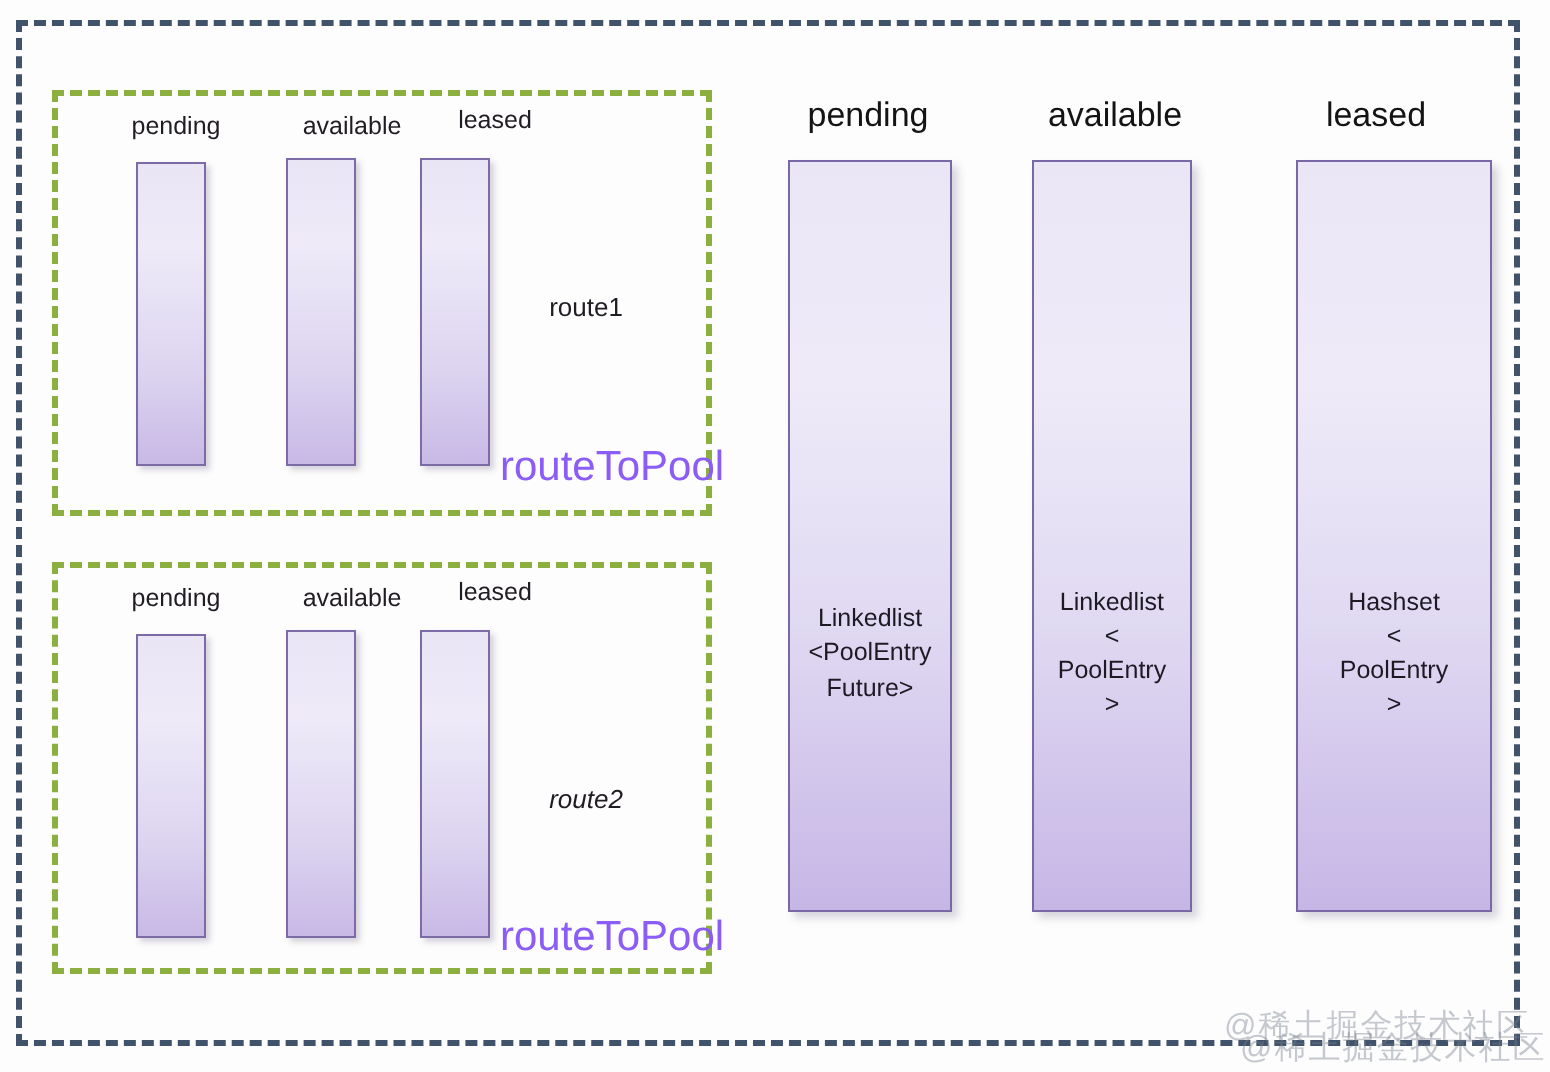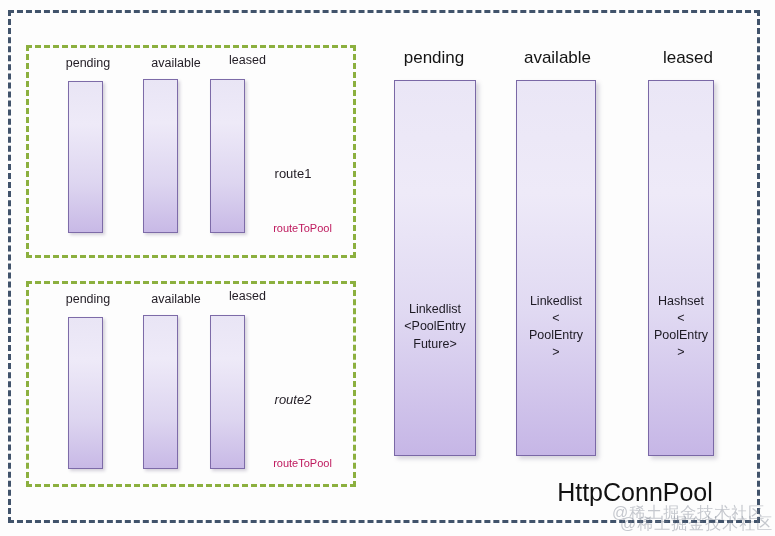--- a/index.html
+++ b/index.html
@@ -56,21 +56,21 @@
     text-align: center;
   }
 
   
   #g1-label-pending   { left: 58px;  top: 56px;  width: 60px; }
   #g1-label-available { left: 142px; top: 56px;  width: 68px; }
   #g1-label-leased    { left: 220px; top: 53px;  width: 55px; }
   #g1-bar-pending     { left: 68px;  top: 81px;  width: 35px; height: 152px; }
   #g1-bar-available   { left: 143px; top: 79px;  width: 35px; height: 154px; }
   #g1-bar-leased      { left: 210px; top: 79px;  width: 35px; height: 154px; }
-  #g1-route-label     { left: 258px; top: 146px; width: 70px; margin-top: 20px; }
+  #g1-route-label     { left: 258px; top: 146px; width: 70px; }
   #g1-routetopool     { left: 250px; top: 222px; width: 105px; }
 
   
   #g2-label-pending   { left: 58px;  top: 292px; width: 60px; }
   #g2-label-available { left: 142px; top: 292px; width: 68px; }
   #g2-label-leased    { left: 220px; top: 289px; width: 55px; }
   #g2-bar-pending     { left: 68px;  top: 317px; width: 35px; height: 152px; }
   #g2-bar-available   { left: 143px; top: 315px; width: 35px; height: 154px; }
   #g2-bar-leased      { left: 210px; top: 315px; width: 35px; height: 154px; }
   #g2-route-label     { left: 258px; top: 392px; width: 70px; font-style: italic; }
@@ -78,22 +78,22 @@
 
   .route-name {
     position: absolute;
     font-size: 13px;
     color: #211c24;
     text-align: center;
     white-space: nowrap;
   }
   .routetopool-name {
     position: absolute;
-    font-size: 11px;
-    color: #be185d;
+    font-size: 21px;
+    color: #8b5cf6;
     text-align: center;
     white-space: nowrap;
   }
 
   
   .pool-box {
     position: absolute;
     box-sizing: border-box;
     border: 1.5px solid #7a68a6;
     background: linear-gradient(to bottom, #eae6f6 0%, #eeeaf8 30%, #e0d9f2 62%, #c6b6e6 100%);
@@ -117,21 +117,21 @@
     text-align: center;
     white-space: nowrap;
   }
 
   #pool-heading-pending   { left: 384px; top: 48px; width: 100px; }
   #pool-heading-available { left: 505px; top: 48px; width: 105px; }
   #pool-heading-leased    { left: 640px; top: 48px; width: 96px; }
 
   #pool-box-pending   { left: 394px; top: 80px; width: 82px;  height: 376px; }
   #pool-box-available { left: 516px; top: 80px; width: 80px;  height: 376px; }
-  #pool-box-leased    { left: 648px; top: 80px; width: 66px;  height: 376px; }
+  #pool-box-leased    { left: 648px; top: 80px; width: 98px;  height: 376px; }
 
   
   #httpconnpool-title {
     position: absolute;
     left: 530px;
     top: 478px;
     width: 210px;
     font-size: 25px;
     color: #121212;
     text-align: center;
@@ -199,18 +199,17 @@
 &gt;</div>
   </div>
 
   <div class="pool-box" id="pool-box-leased">
     <div class="pool-box-text">Hashset
 &lt;
 PoolEntry
 &gt;</div>
   </div>
 
-  <div id="httpconnpool-title">HttpConnPool</div>
 
   <div class="watermark" id="watermark-1">@稀土掘金技术社区</div>
   <div class="watermark" id="watermark-2">@稀土掘金技术社区</div>
 
 </div>
 
 </body></html>

